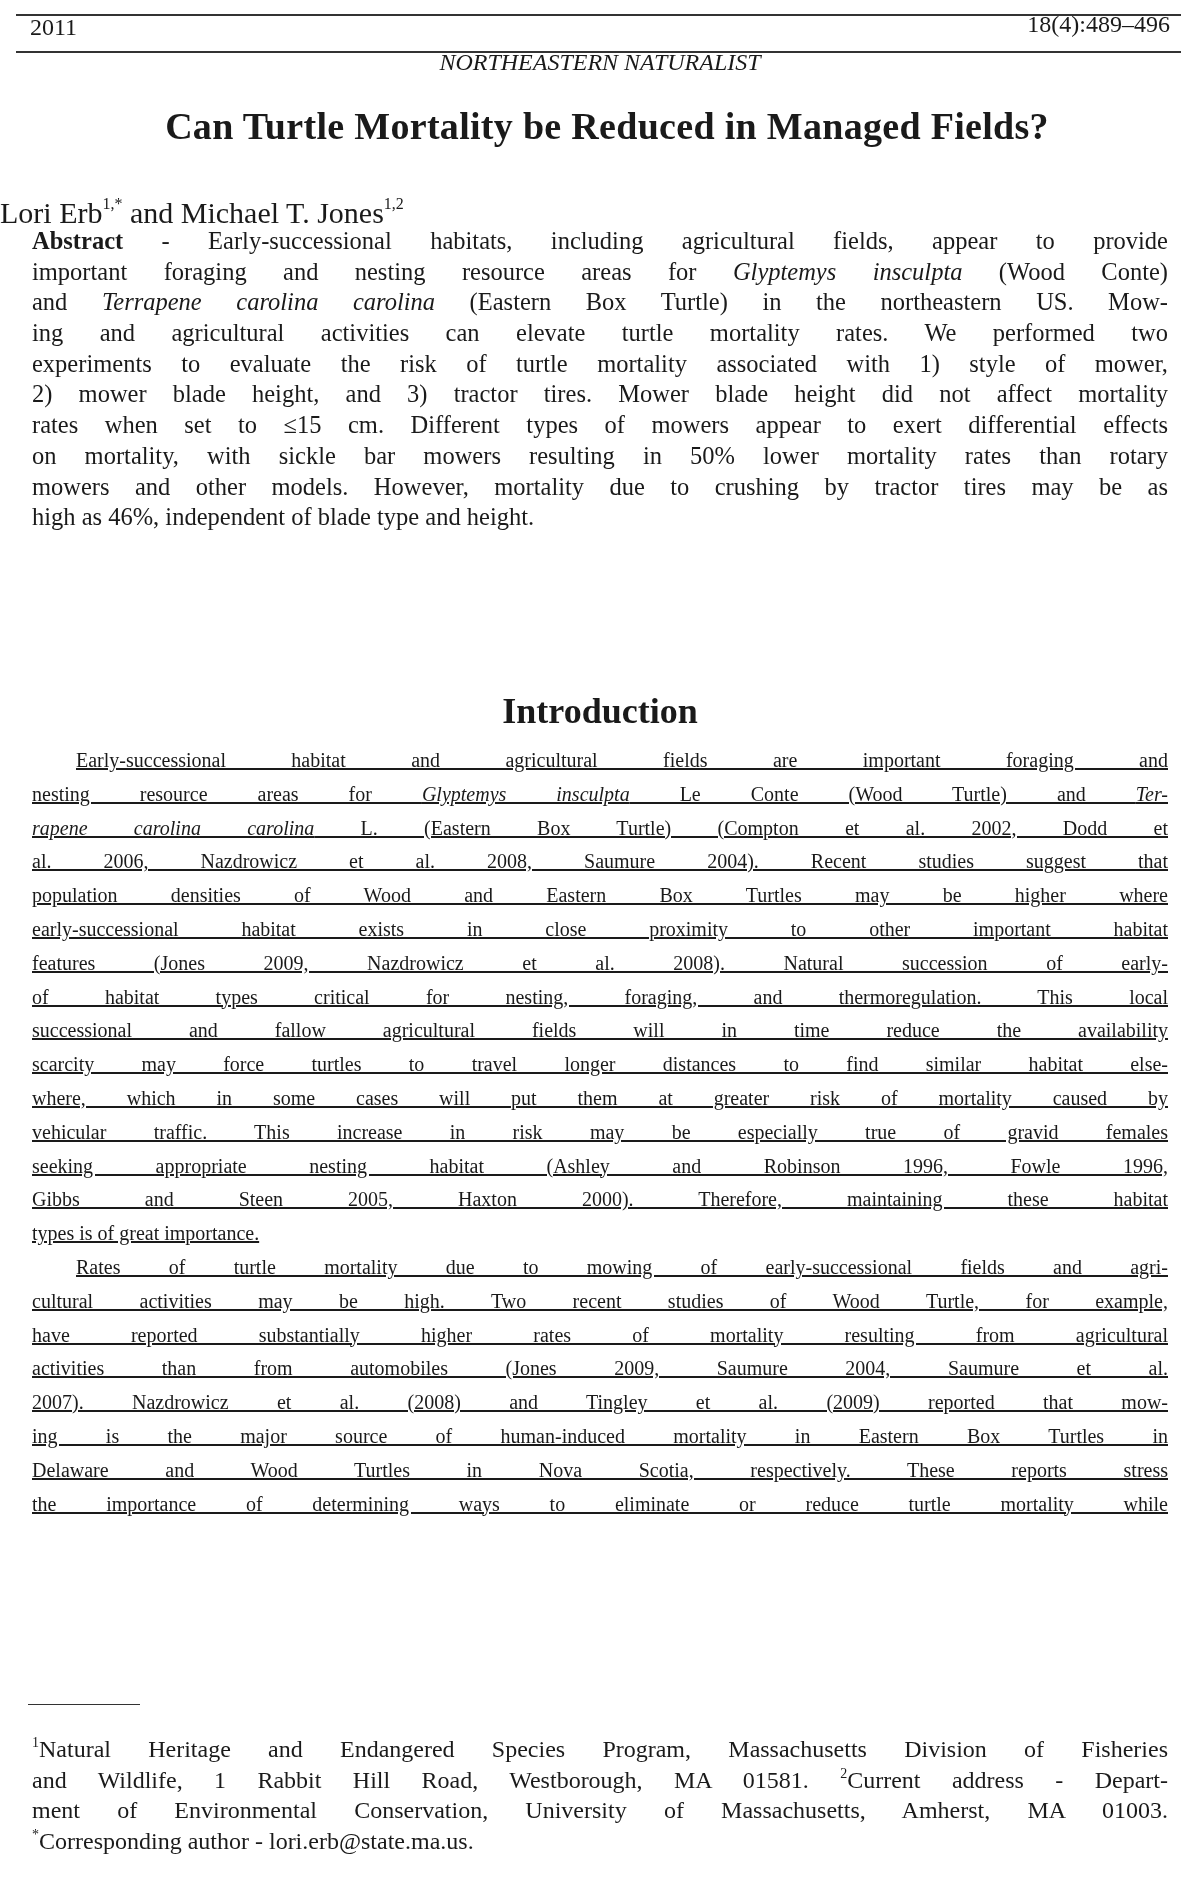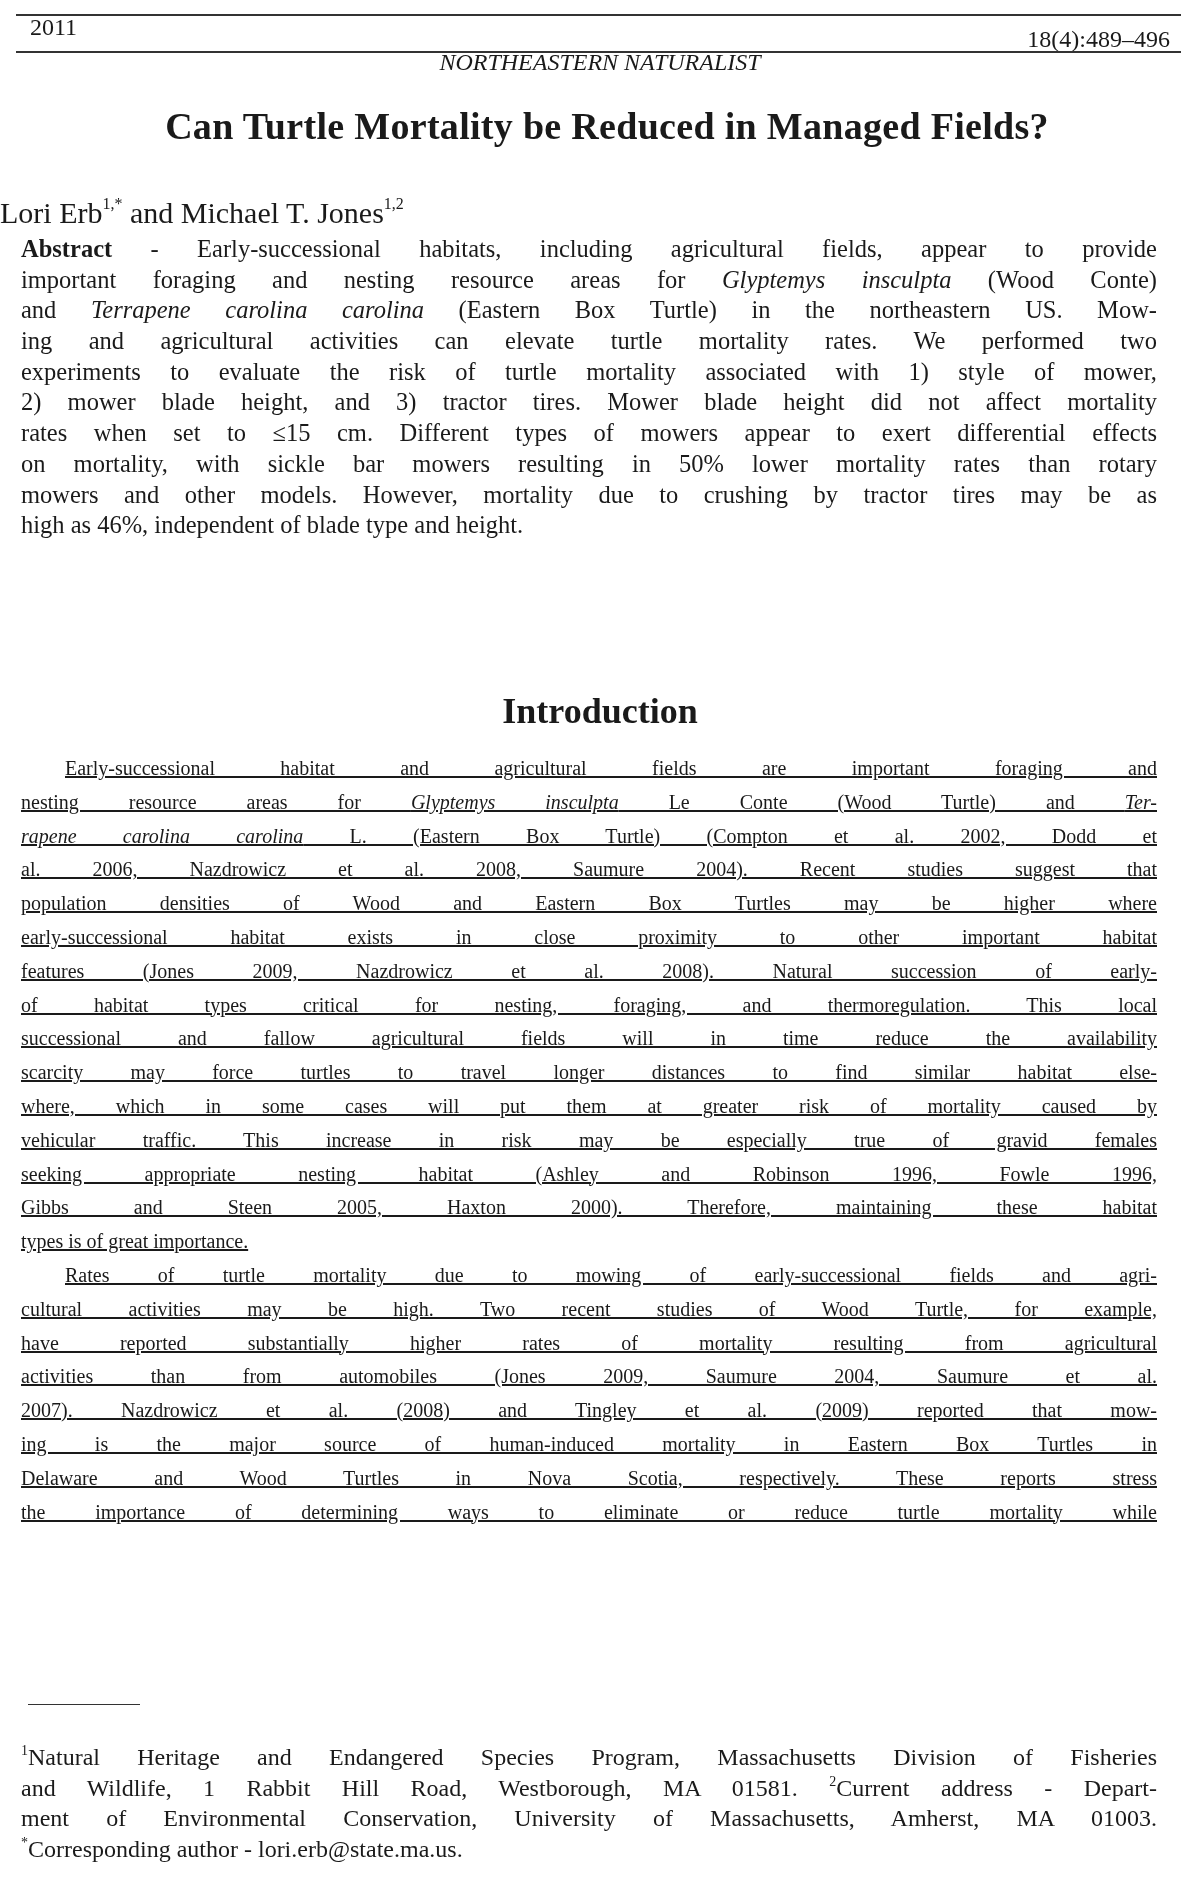--- a/index.html
+++ b/index.html
@@ -5,28 +5,28 @@
     html, body { margin: 0; padding: 0; background: #ffffff; }
     body {
       width: 1200px; height: 1883px; position: relative; overflow: hidden;
       font-family: "Liberation Serif", "DejaVu Serif", serif; color: #1a1a1a;
     }
     .page { position: absolute; left: 0; top: 0; width: 1056px; height: 1883px; }
     .rule { position: absolute; left: 16px; width: 1165px; height: 2px; background: #333; }
     .header-row { position: absolute; top: 8px; left: 30px; width: 1140px; height: 40px; font-size: 24px; }
     .header-row .left { position: absolute; left: 0; top: 6px; }
     .header-row .center { position: absolute; left: 0; right: 0; top: 8px; text-align: center; font-style: italic; margin-top: 33px; }
-    .header-row .right { position: absolute; right: 0; top: 18px; font-family: Liberation Serif, serif; }
+    .header-row .right { position: absolute; right: 0; top: 3px; font-family: Liberation Serif, serif; }
     .title {
       position: absolute; top: 104px; left: 7px; width: 1200px; text-align: center;
       font-weight: bold; font-size: 38px; letter-spacing: 0.3px;
     }
     .authors { position: absolute; top: 196px; left: 0; width: 1200px; font-size: 30px; }
     .authors sup { font-size: 16px; vertical-align: 14px; line-height: 0; }
-    .lines { position: absolute; left: 21px; width: 1136px; margin-top: 8px; }
+    .lines { position: absolute; left: 32px; width: 1136px; }
     .line {
       height: 37px; line-height: 37px; font-size: 26.5px; white-space: nowrap;
       text-align: justify; text-align-last: justify; overflow: hidden;
     }
     .line.last { text-align-last: left; }
     .abstract .line { height: 30.7px; line-height: 30.7px; font-size: 24.5px; }
     .body .line { height: 33.8px; line-height: 33.8px; font-size: 20px; text-decoration: underline; }
     .foot .line { height: 30.5px; line-height: 30.5px; font-size: 24px; }
     .indent { padding-left: 44px; }
     .section-heading {

